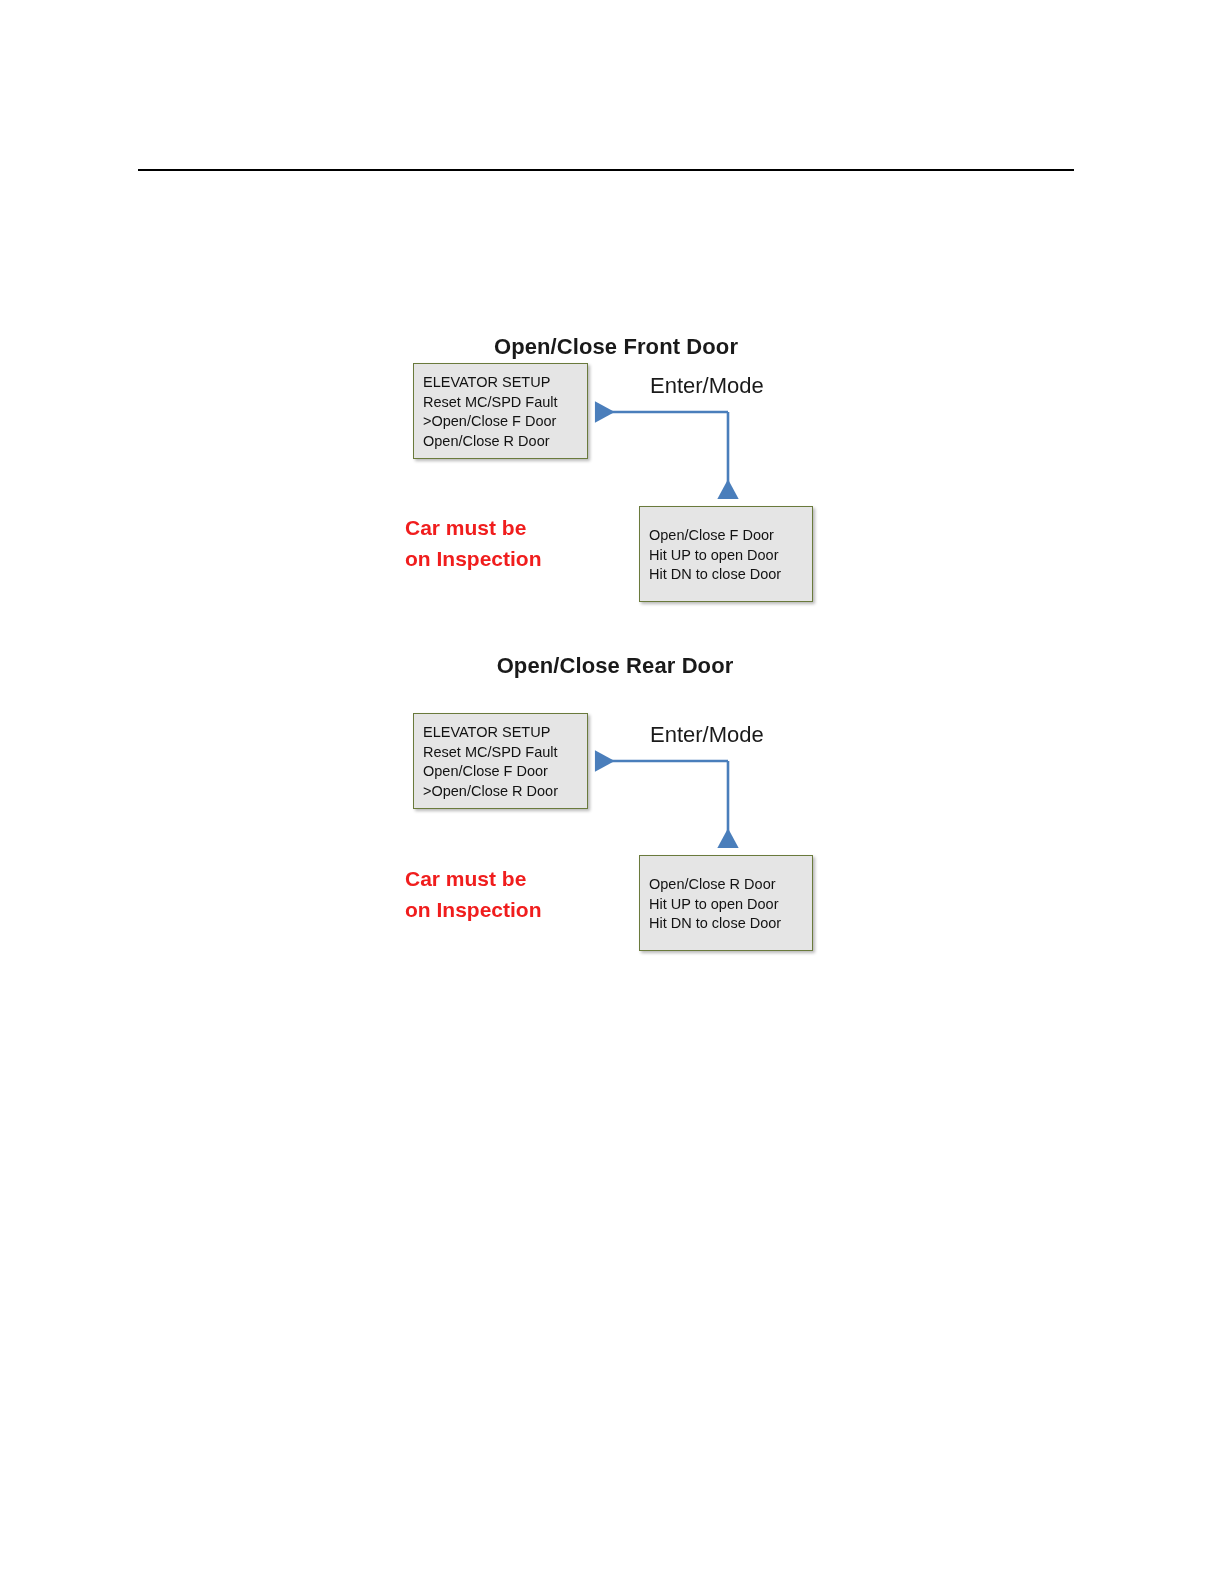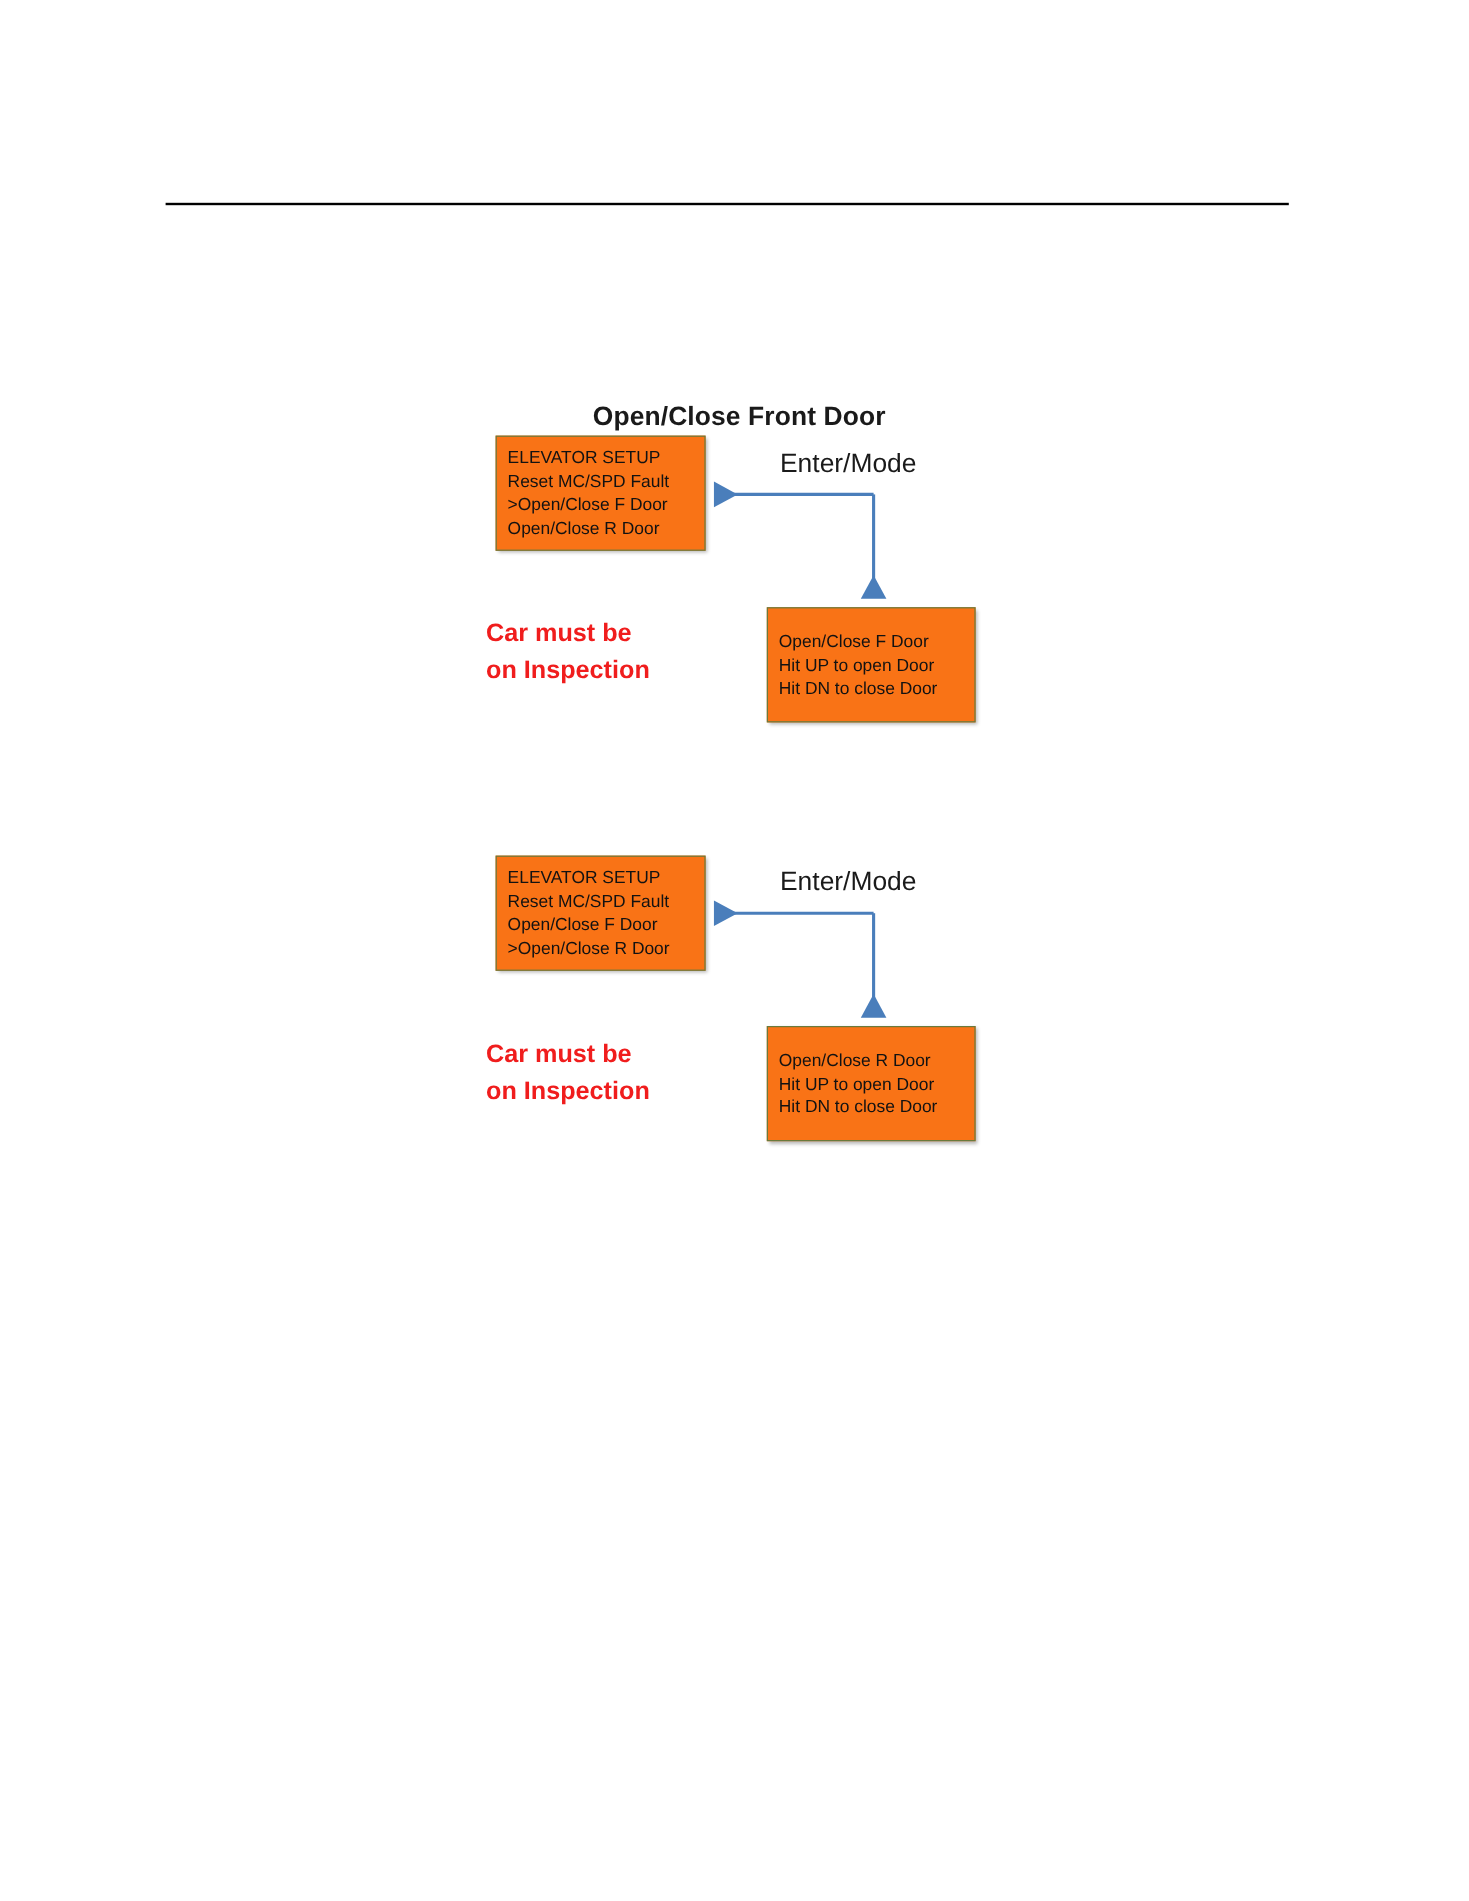--- a/index.html
+++ b/index.html
@@ -40,21 +40,21 @@
     white-space: nowrap;
     text-align: center;
     width: 400px;
   }
   .section-title.front { left: 416px; top: 303px; margin-top: 31px; }
   .section-title.rear  { left: 415px; top: 653px; }
 
   
   .lcd-box {
     position: absolute;
-    background: #f97316;
+    background: #e5e5e5;
     border: 1.5px solid #6A7A3C;
     box-sizing: border-box;
     box-shadow: 2px 2px 3px rgba(0,0,0,0.28);
     padding: 16px;
   }
   .lcd-lines {
     position: absolute;
     left: 9px;
     right: 4px;
     top: 9px;
@@ -132,20 +132,21 @@
       <div>Hit UP to open Door</div>
       <div>Hit DN to close Door</div>
     </div>
   </div>
 
   <div class="warning-note front">
     <span class="wl">Car must be</span>
     <span class="wl">on Inspection</span>
   </div>
 
+  <div class="section-title rear">Open/Close Rear Door</div>
 
   <div class="lcd-box menu-box-rear">
     <div class="lcd-lines">
       <div>ELEVATOR SETUP</div>
       <div>Reset MC/SPD Fault</div>
       <div>Open/Close F Door</div>
       <div>&gt;Open/Close R Door</div>
     </div>
   </div>
 

